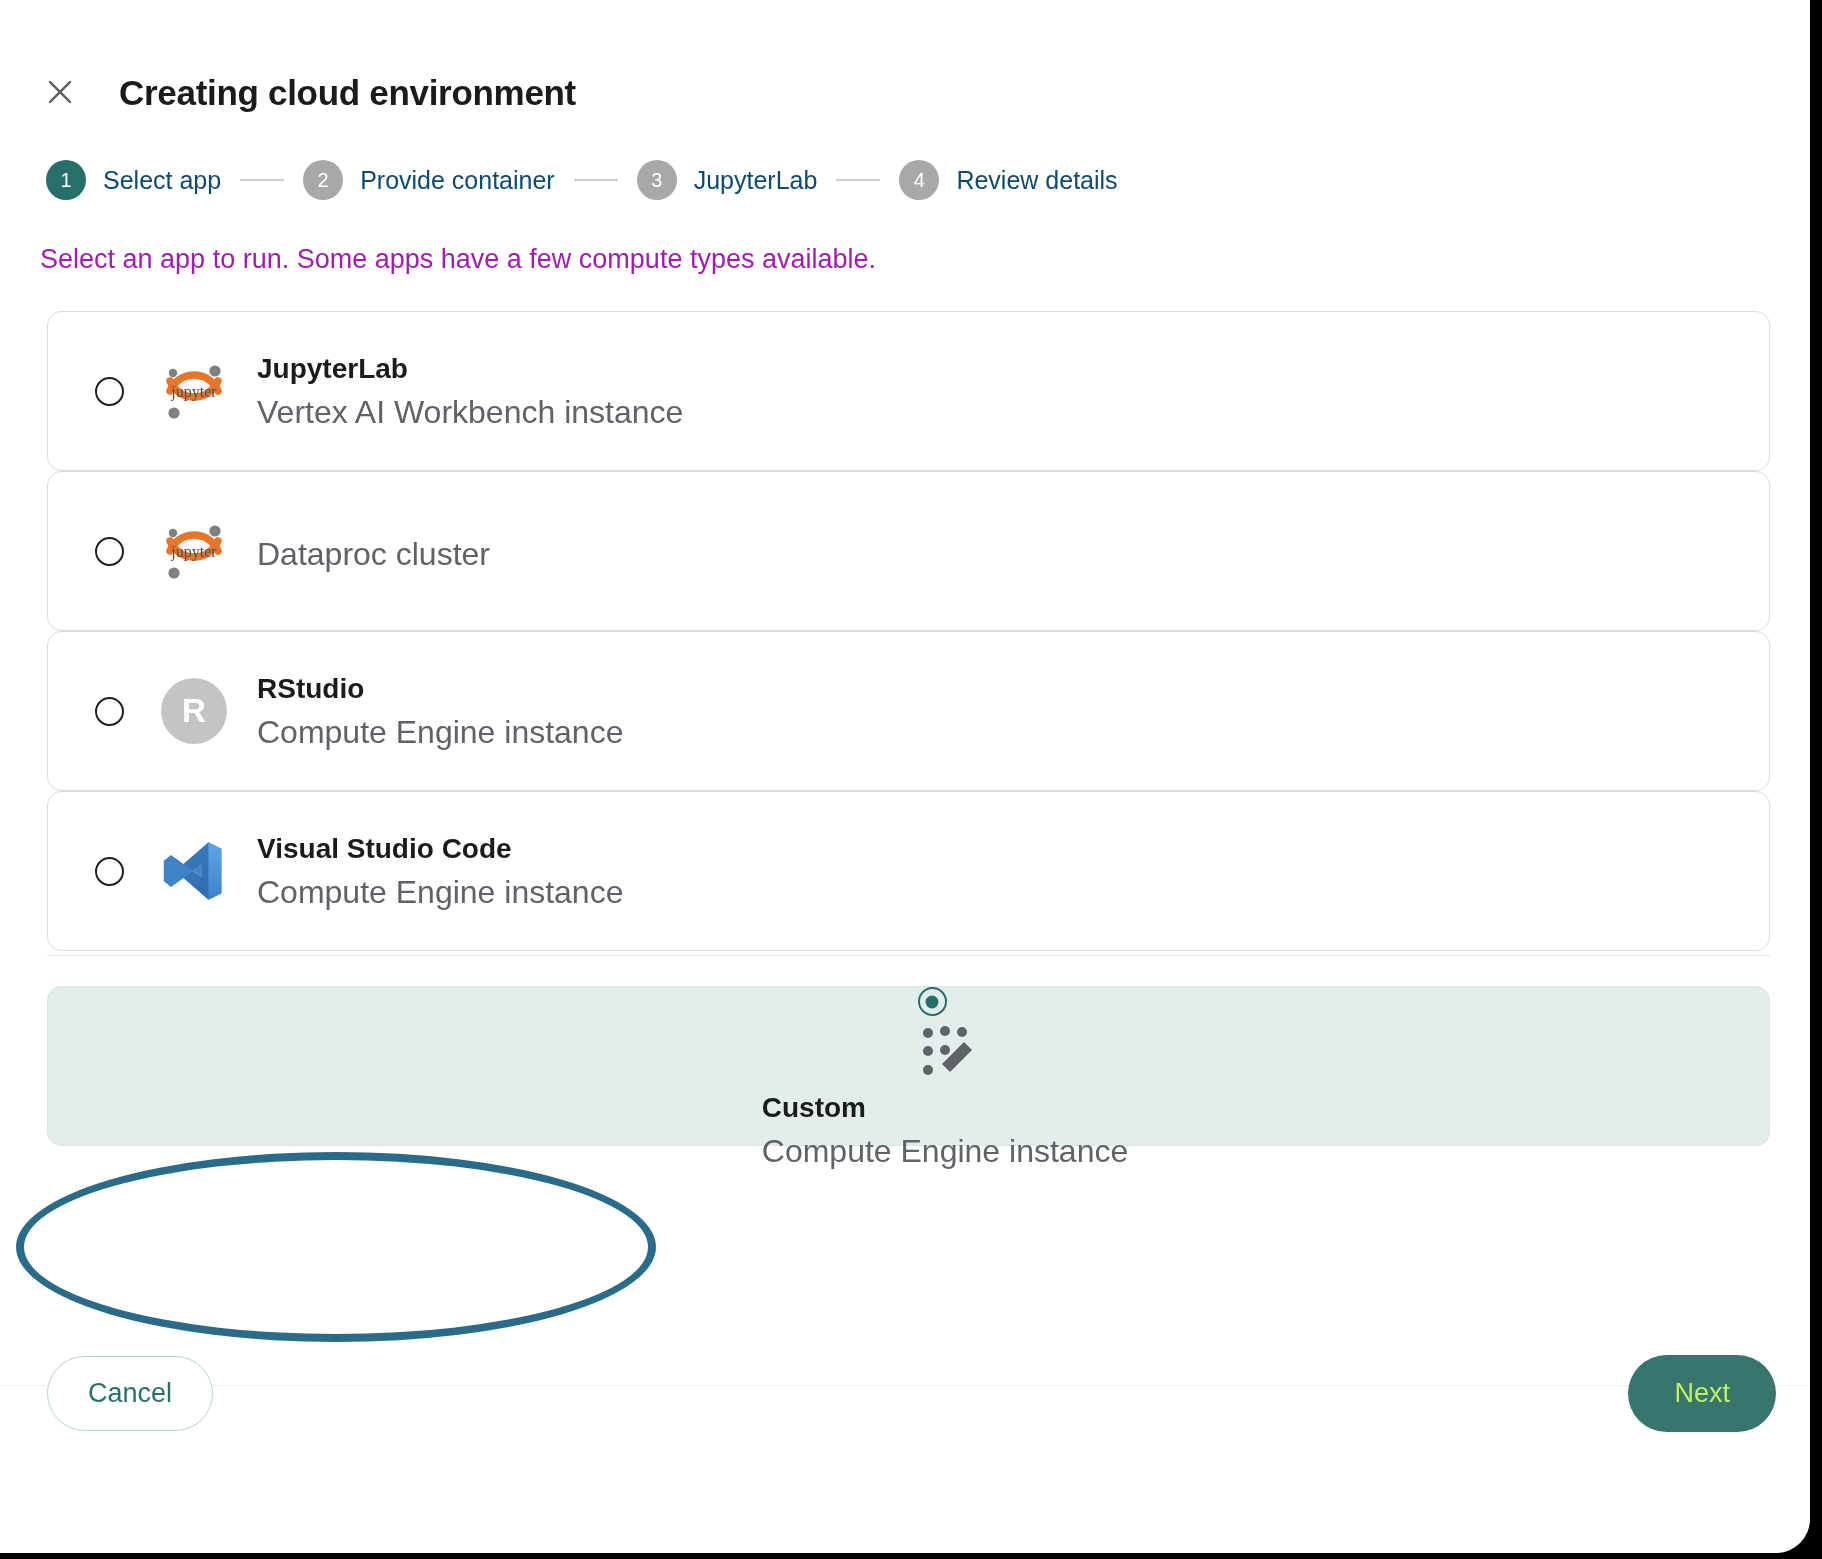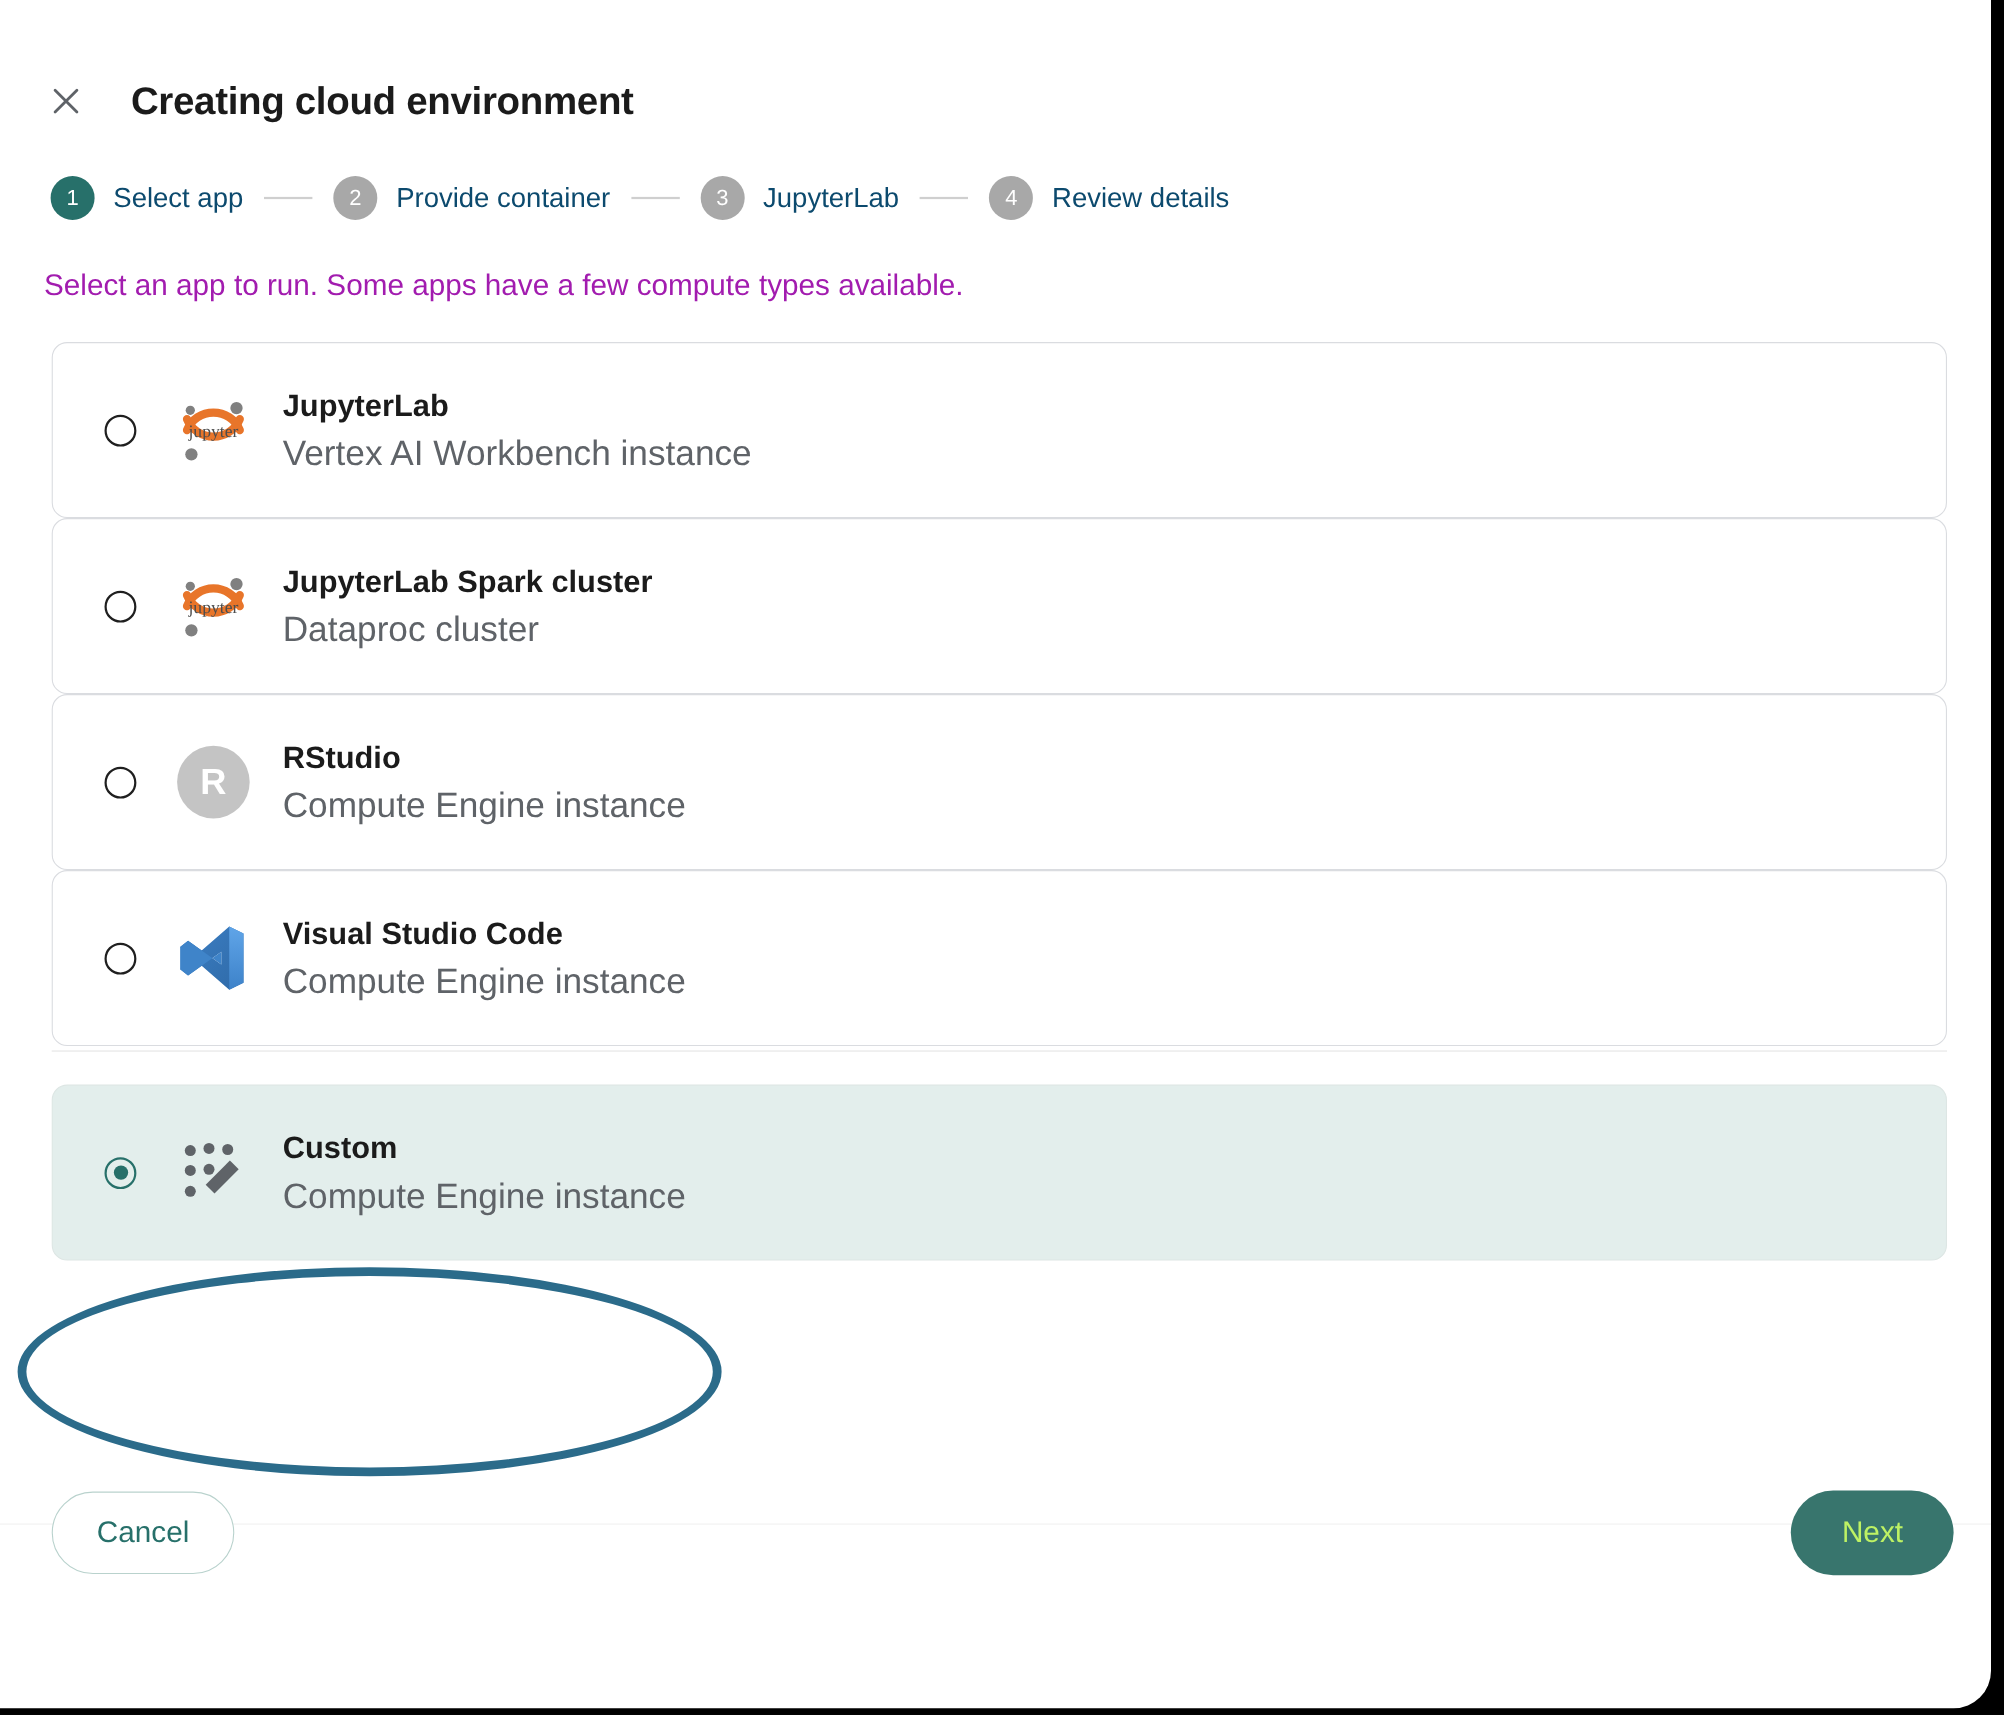--- a/index.html
+++ b/index.html
@@ -113,20 +113,21 @@
     border-radius: 14px;
     height: 160px;
     padding-left: 47px;
     background: #ffffff;
     cursor: pointer;
   }
   .option-card.selected {
     background: #e3eeec;
     border-color: #dde6e4;
     margin-bottom: 0;
+    flex-direction: column;
   }
 
   .radio {
     width: 29px;
     height: 29px;
     border-radius: 50%;
     border: 2.5px solid #1f1f1f;
     flex: 0 0 auto;
     position: relative;
   }
@@ -306,21 +307,20 @@
         <svg width="72" height="72" viewBox="0 0 72 72">
           <circle cx="15" cy="18" r="4.2" fill="#808080"></circle>
           <circle cx="57" cy="16" r="5.6" fill="#808080"></circle>
           <circle cx="16" cy="58" r="5.6" fill="#808080"></circle>
           <path d="M12 26 A26 26 0 0 0 60 26" fill="none" stroke="#e8752a" stroke-width="7.5" stroke-linecap="round"></path>
           <path d="M12 48 A26 26 0 0 0 60 48" fill="none" stroke="#e8752a" stroke-width="7.5" stroke-linecap="round" transform="rotate(180 36 42)"></path>
           <text x="36" y="42" text-anchor="middle" font-family="Liberation Serif, serif" font-size="16" fill="#4d4d4d">jupyter</text>
         </svg>
       </div>
       <div class="option-text">
-        <div class="option-title">JupyterLab Spark cluster</div>
         <div class="option-sub">Dataproc cluster</div>
       </div>
     </div>
 
     <div class="option-card">
       <div class="radio"></div>
       <div class="app-icon">
         <div class="rstudio-badge">R</div>
       </div>
       <div class="option-text">

